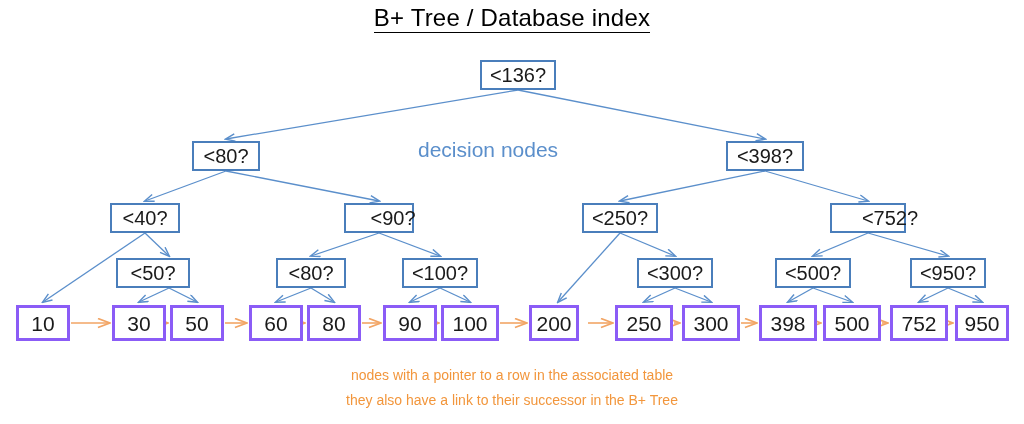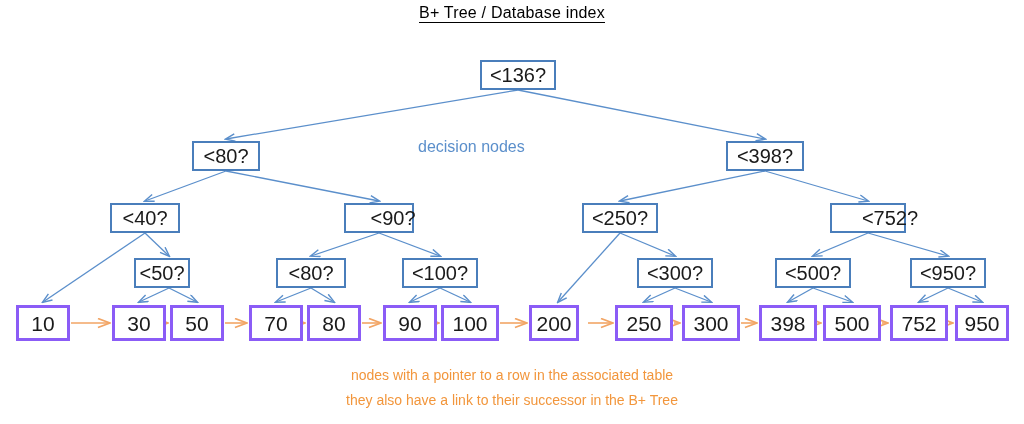--- a/index.html
+++ b/index.html
@@ -26,21 +26,21 @@
     width: 1024px;
     height: 424px;
     pointer-events: none;
   }
   .title {
     position: absolute;
     left: 0;
     top: 4px;
     width: 1024px;
     text-align: center;
-    font-size: 16px;
+    font-size: 24px;
     color: #000000;
     letter-spacing: 0.2px;
   }
   .title span {
     border-bottom: 1.5px solid #000000;
     padding-bottom: 1px;
   }
   .node {
     position: absolute;
     box-sizing: border-box;
@@ -58,21 +58,21 @@
     height: 30px;
   }
   .leaf {
     border: 3px solid #8b5cf6;
     height: 36px;
     font-size: 21px;
   }
   .caption-blue {
     position: absolute;
     color: #5b8fcb;
-    font-size: 16px;
+    font-size: 21px;
     white-space: nowrap;
     z-index: 2;
   }
   .caption-orange {
     position: absolute;
     left: 0;
     width: 1024px;
     text-align: center;
     color: #f2963c;
     font-size: 14px;
@@ -142,30 +142,30 @@
   </svg>
 
   <div id="nodes">
       <div class="node decision" style="left: 480px; top: 60px; width: 76px;">&lt;136?</div>
       <div class="node decision" style="left: 192px; top: 141px; width: 68px;">&lt;80?</div>
       <div class="node decision" style="left: 726px; top: 141px; width: 78px;">&lt;398?</div>
       <div class="node decision" style="left: 110px; top: 203px; width: 70px;">&lt;40?</div>
       <div class="node decision" style="left: 344px; top: 203px; width: 70px; padding-left: 28px;">&lt;90?</div>
       <div class="node decision" style="left: 582px; top: 203px; width: 76px;">&lt;250?</div>
       <div class="node decision" style="left: 830px; top: 203px; width: 76px; padding-left: 44px;">&lt;752?</div>
-      <div class="node decision" style="left: 134px; top: 258px; width: 56px; text-align: center;">&lt;50?</div>
+      <div class="node decision" style="left: 116px; top: 258px; width: 74px; text-align: center;">&lt;50?</div>
       <div class="node decision" style="left: 276px; top: 258px; width: 70px;">&lt;80?</div>
       <div class="node decision" style="left: 402px; top: 258px; width: 76px;">&lt;100?</div>
       <div class="node decision" style="left: 637px; top: 258px; width: 76px;">&lt;300?</div>
       <div class="node decision" style="left: 775px; top: 258px; width: 76px;">&lt;500?</div>
       <div class="node decision" style="left: 910px; top: 258px; width: 76px;">&lt;950?</div>
       <div class="node leaf" style="left: 16px; top: 305px; width: 54px;">10</div>
       <div class="node leaf" style="left: 112px; top: 305px; width: 54px;">30</div>
       <div class="node leaf" style="left: 170px; top: 305px; width: 54px;">50</div>
-      <div class="node leaf" style="left: 249px; top: 305px; width: 54px;">70</div>
+      <div class="node leaf" style="left: 249px; top: 305px; width: 54px;">60</div>
       <div class="node leaf" style="left: 307px; top: 305px; width: 54px;">80</div>
       <div class="node leaf" style="left: 383px; top: 305px; width: 54px;">90</div>
       <div class="node leaf" style="left: 441px; top: 305px; width: 58px;">100</div>
       <div class="node leaf" style="left: 529px; top: 305px; width: 50px;">200</div>
       <div class="node leaf" style="left: 615px; top: 305px; width: 58px;">250</div>
       <div class="node leaf" style="left: 682px; top: 305px; width: 58px;">300</div>
       <div class="node leaf" style="left: 759px; top: 305px; width: 58px;">398</div>
       <div class="node leaf" style="left: 823px; top: 305px; width: 58px;">500</div>
       <div class="node leaf" style="left: 890px; top: 305px; width: 58px;">752</div>
       <div class="node leaf" style="left: 955px; top: 305px; width: 54px;">950</div>

